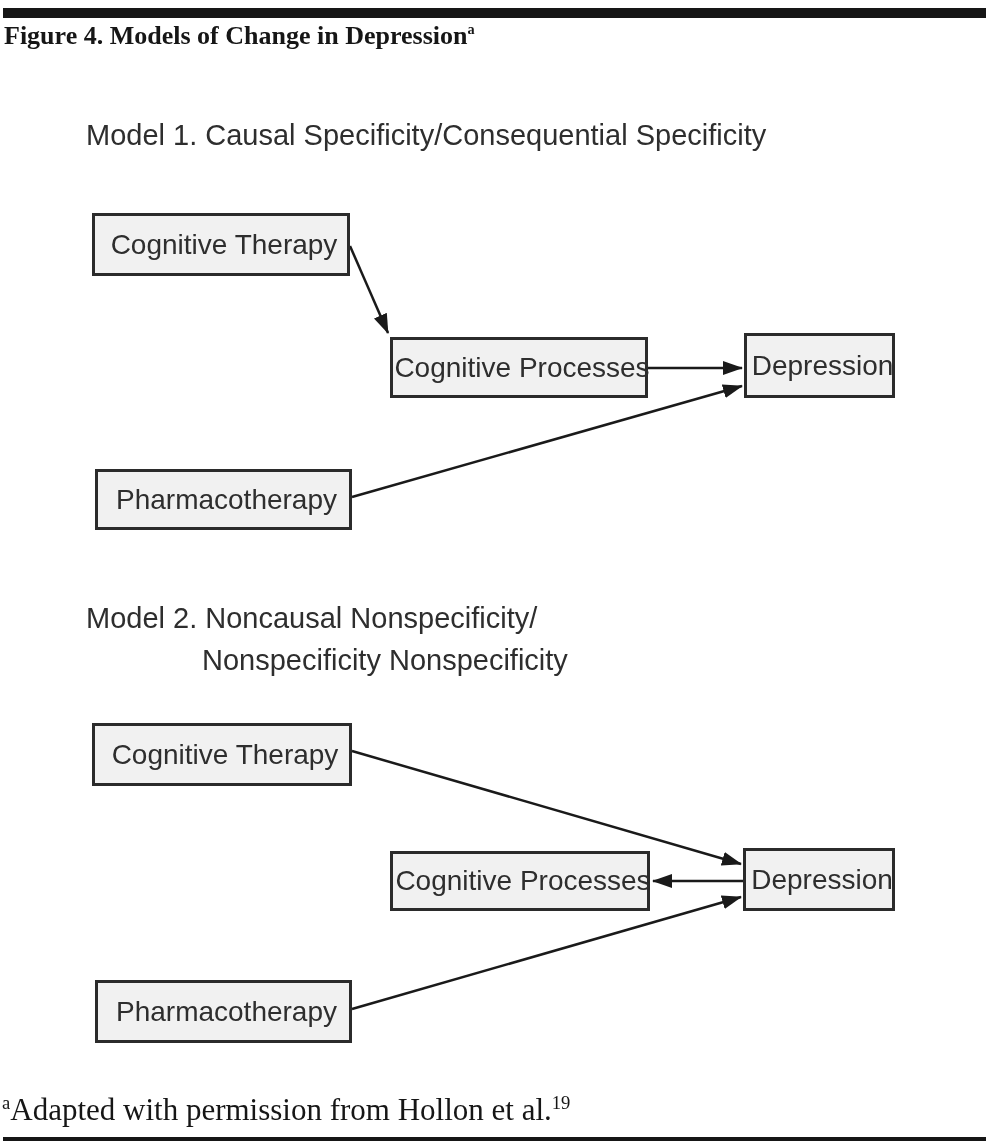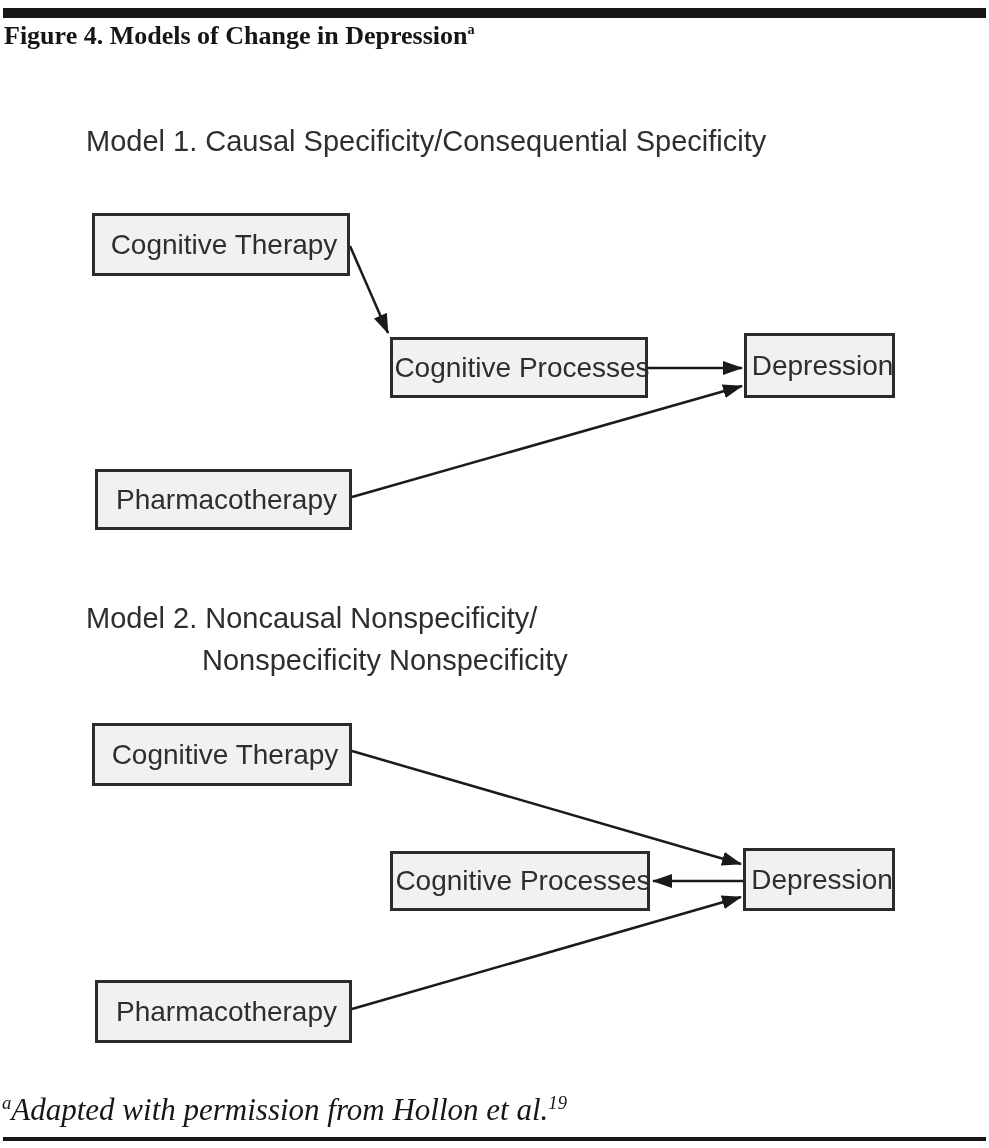--- a/index.html
+++ b/index.html
@@ -23,21 +23,21 @@
     position: absolute; left: 4px; top: 20px;
     font-family: "Liberation Serif", serif;
     font-weight: bold; font-size: 26px; color: #161616;
     white-space: nowrap; line-height: 1.2;
   }
   .figure-title sup { font-size: 0.55em; }
   .model-label {
     position: absolute; font-size: 29px; color: #2e2e2e;
     white-space: nowrap; line-height: 1.2;
   }
-  #m1-label   { left: 86px;  top: 124px; }
+  #m1-label   { left: 86px;  top: 118px; }
   #m2-label-1 { left: 86px;  top: 601px; }
   #m2-label-2 { left: 202px; top: 643px; }
   .node {
     position: absolute;
     background: #f1f1f1;
     border: 3px solid #2b2b2b;
     box-sizing: border-box;
     display: flex; align-items: center; justify-content: center;
     font-size: 28px; color: #2e2e2e; white-space: nowrap; padding-left: 6px;
   }
@@ -50,21 +50,21 @@
   #m2-dep { left: 743px; top: 848px; width: 152px; height: 63px; }
   #m2-ph  { left: 95px;  top: 980px; width: 257px; height: 63px; }
   .arrows {
     position: absolute; left: 0; top: 0;
     width: 989px; height: 1148px;
     pointer-events: none;
   }
   .footnote {
     position: absolute; left: 2px; top: 1092px;
     font-family: "Liberation Serif", serif;
-    font-size: 31px; color: #161616; white-space: nowrap; font-style: italic;
+    font-size: 31px; color: #161616; white-space: nowrap;
   }
   .footnote sup { font-size: 0.6em; }
 </style>
 </head>
 <body>
 
 <div class="page">
 
   <div class="rule-top"></div>
 

